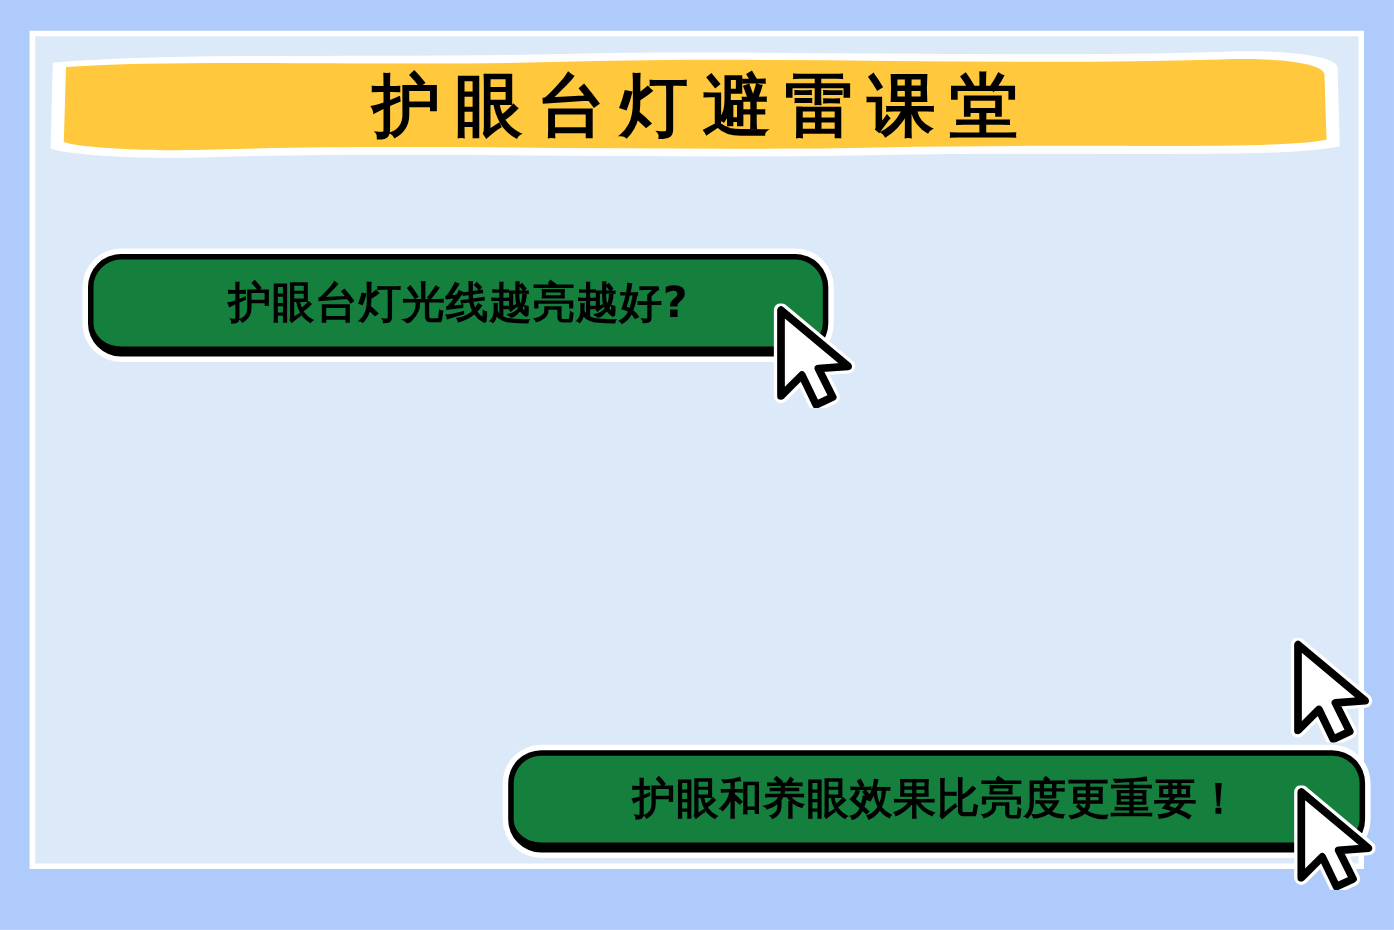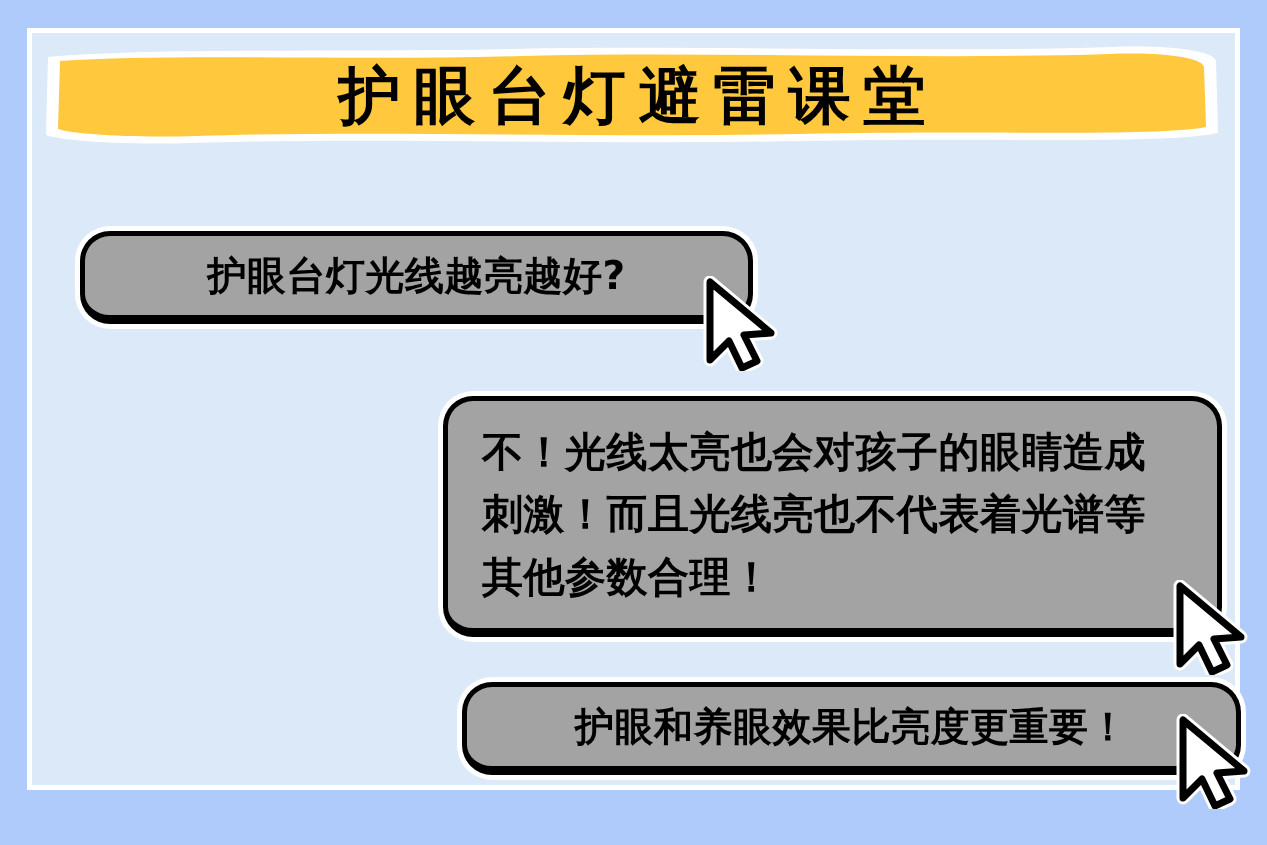--- a/index.html
+++ b/index.html
@@ -63,21 +63,21 @@
     letter-spacing: 13px;
     text-indent: 13px;
     line-height: 1;
     white-space: nowrap;
     font-family: "DejaVu Sans", "Liberation Sans", sans-serif;
   }
 
   
   .bubble {
     position: absolute;
-    background: #a3a3a3;
+    background: #15803d;
     border: 5px solid #000000;
     border-bottom-width: 9px;
     border-radius: 30px;
     box-sizing: border-box;
     box-shadow: 0 0 0 5px #ffffff;
     display: flex;
     align-items: center;
   }
   .bubble .bubble-text {
     color: #000000;
@@ -158,23 +158,20 @@
   </div>
 
   <div class="bubble" id="bubble-1">
     <span class="bubble-text">护眼台灯光线越亮越好?</span>
   </div>
   <svg class="cursor" id="cursor-1" viewBox="0 0 78 95">
     <path d="M8,6 L8,84 L27,65 L40,92 L55,85 L42,59 L69,57 Z" fill="#ffffff" stroke="#ffffff" stroke-width="13" stroke-linejoin="round"></path>
     <path d="M8,6 L8,84 L27,65 L40,92 L55,85 L42,59 L69,57 Z" fill="#ffffff" stroke="#000000" stroke-width="7" stroke-linejoin="round"></path>
   </svg>
 
-  <div class="bubble" id="bubble-2">
-    <span class="bubble-text">不！光线太亮也会对孩子的眼睛造成刺激！而且光线亮也不代表着光谱等其他参数合理！</span>
-  </div>
   <svg class="cursor" id="cursor-2" viewBox="0 0 78 95">
     <path d="M8,6 L8,84 L27,65 L40,92 L55,85 L42,59 L69,57 Z" fill="#ffffff" stroke="#ffffff" stroke-width="13" stroke-linejoin="round"></path>
     <path d="M8,6 L8,84 L27,65 L40,92 L55,85 L42,59 L69,57 Z" fill="#ffffff" stroke="#000000" stroke-width="7" stroke-linejoin="round"></path>
   </svg>
 
   <div class="bubble" id="bubble-3">
     <span class="bubble-text">护眼和养眼效果比亮度更重要！</span>
   </div>
   <svg class="cursor" id="cursor-3" viewBox="0 0 78 95">
     <path d="M8,6 L8,84 L27,65 L40,92 L55,85 L42,59 L69,57 Z" fill="#ffffff" stroke="#ffffff" stroke-width="13" stroke-linejoin="round"></path>

